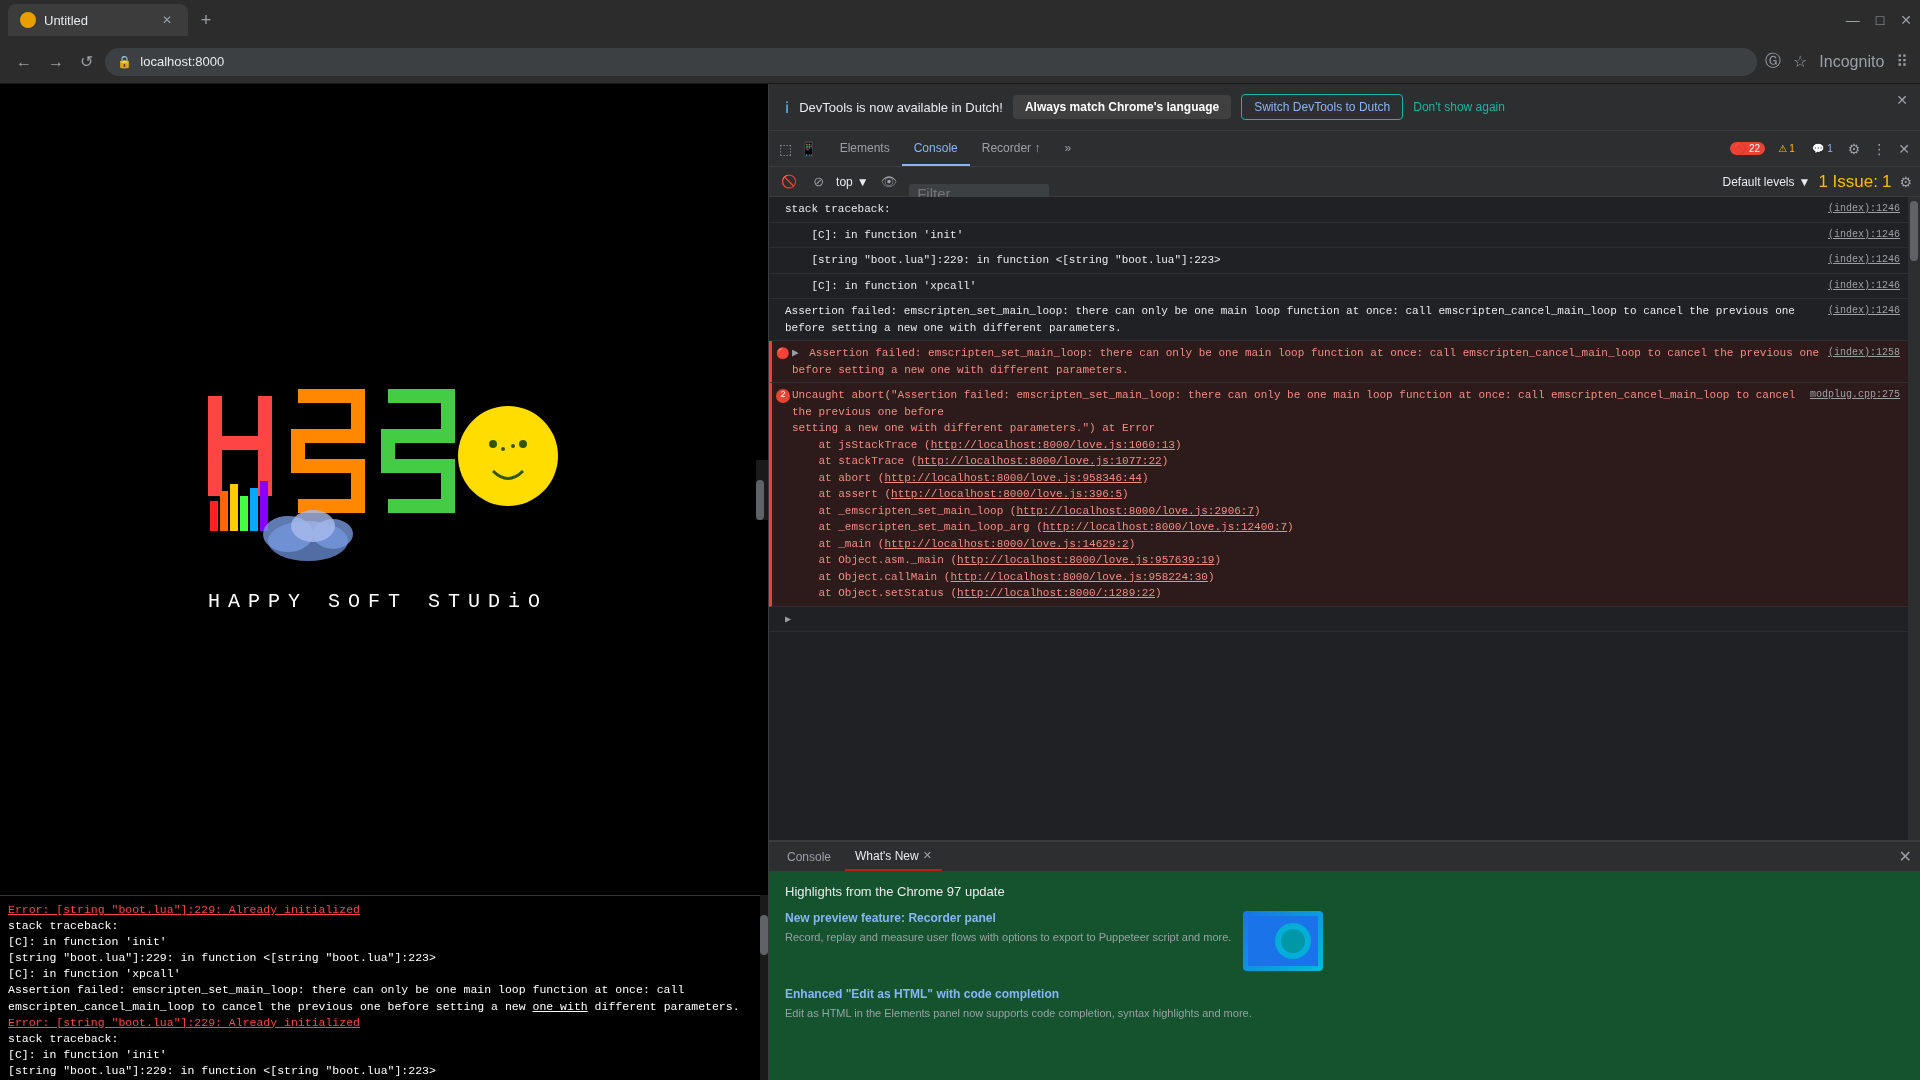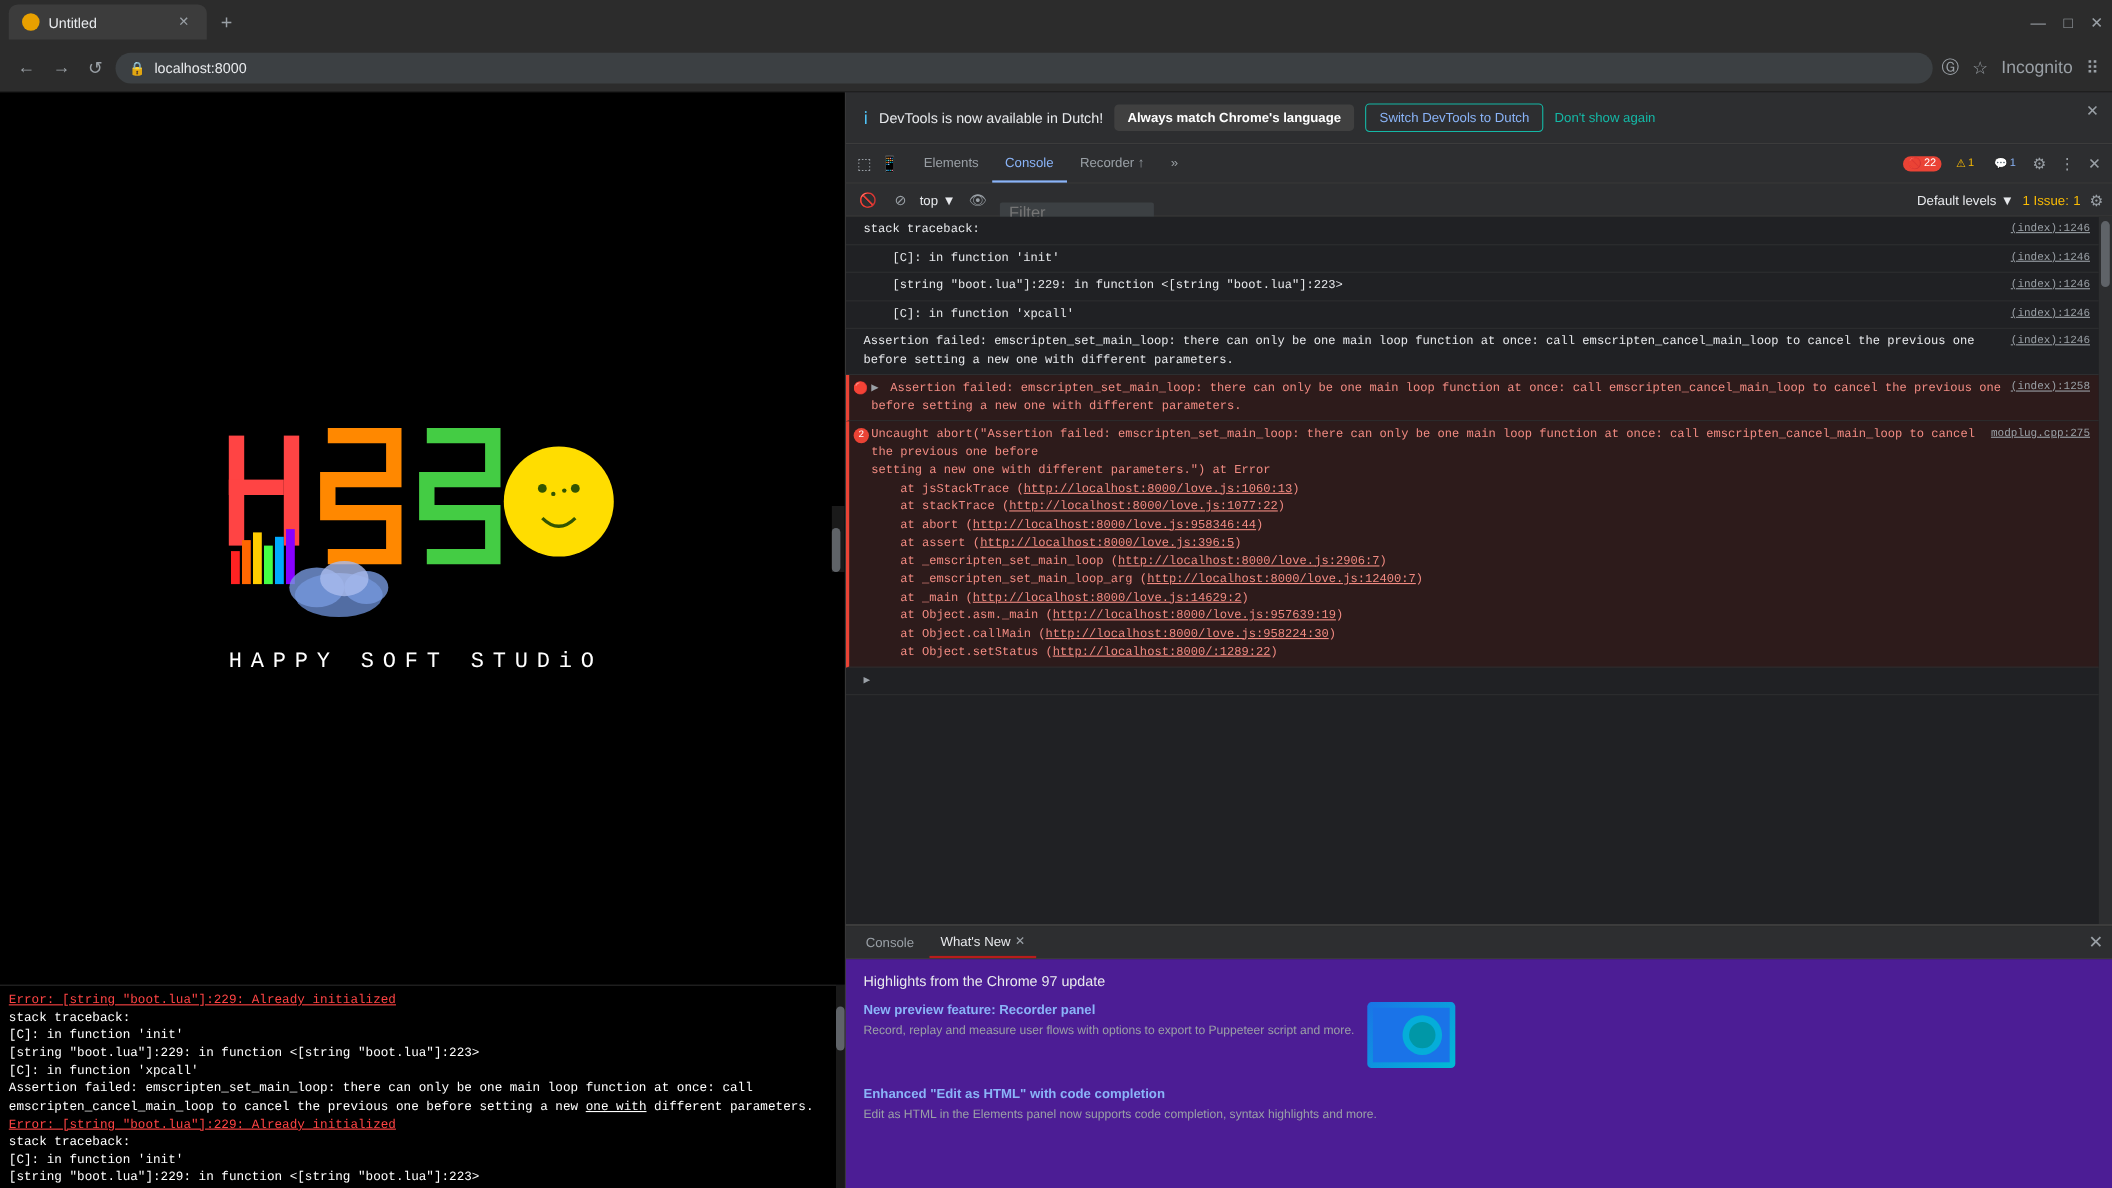--- a/index.html
+++ b/index.html
@@ -300,21 +300,21 @@
       color: #e8eaed;
       font-size: 12px;
       cursor: pointer;
       margin-left: auto;
     }
     .ct-issues {
       display: flex;
       align-items: center;
       gap: 4px;
       color: #fbbc04;
-      font-size: 12px;
+      font-size: 17px;
     }
     .ct-gear { color: #9aa0a6; font-size: 14px; cursor: pointer; }
 
     
     .console-messages {
       flex: 1;
       overflow-y: hidden;
       background: #202124;
       position: relative;
       display: flex;
@@ -413,21 +413,21 @@
       cursor: pointer;
       margin-left: 4px;
     }
     .bottom-tab-icons {
       margin-left: auto;
       display: flex;
       gap: 8px;
     }
     .bottom-content {
       flex: 1;
-      background: #4c1d95;
+      background: #14532d;
       overflow-y: auto;
       padding: 12px 16px;
     }
     .bottom-content::-webkit-scrollbar { width: 0; }
     .whats-new-title {
       color: #e8eaed;
       font-size: 13px;
       margin-bottom: 12px;
     }
     .feature-card {

